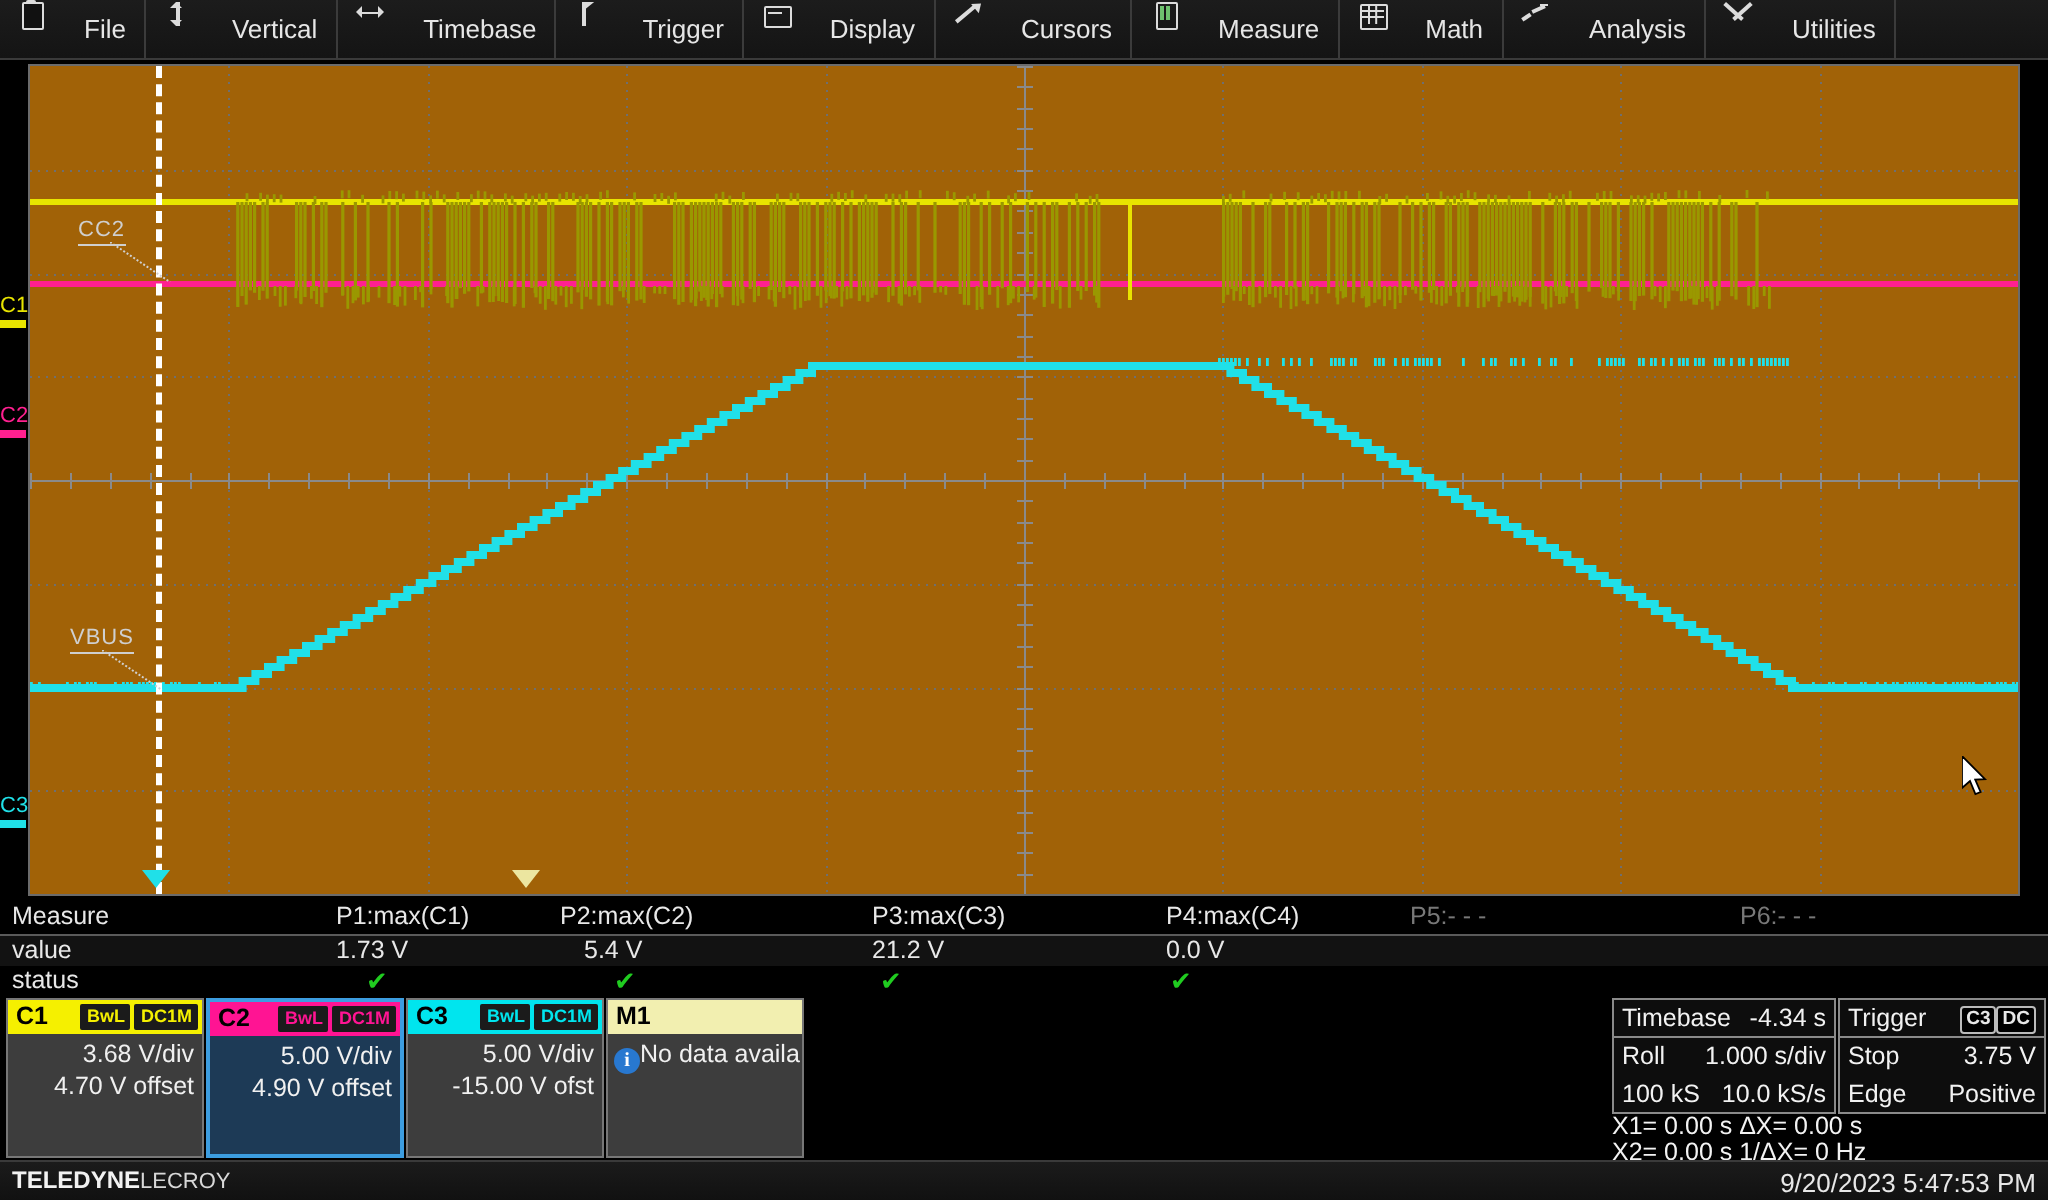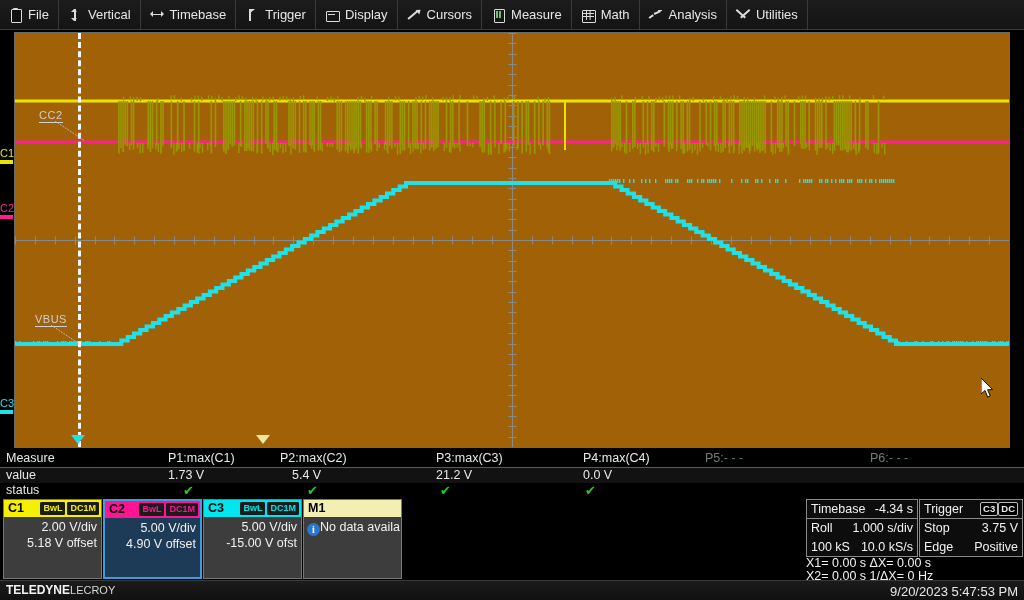--- a/index.html
+++ b/index.html
@@ -12,21 +12,21 @@
   }
 
   
   #menubar{
     position:absolute; left:0; top:0; width:1024px; height:30px;
     background:linear-gradient(#1c1c1c,#141414);
     border-bottom:1px solid #3a3a3a;
     display:flex; align-items:center;
   }
   .menu-item{
-    display:flex; align-items:center; gap:6px;
+    display:flex; gap:20px;
     height:30px; padding:0 9px;
     font-size:13px; color:#e6e6e6; white-space:nowrap;
     border-right:1px solid #3b3b3b;
   }
   .menu-item:first-child{ padding-left:8px; }
   .menu-ico{
     width:14px; height:14px; position:relative; flex:0 0 14px;
     display:inline-block;
   }
   .menu-label{ line-height:30px; }
@@ -1080,22 +1080,22 @@
 
   <div class="desc" style="left:3px;">
     <div class="desc-hd" style="background:#f5f000;color:#000">
       <span>C1</span>
       <span class="tags">
         <span class="tag" style="color:#f5f000">BwL</span>
         <span class="tag" style="color:#f5f000">DC1M</span>
       </span>
     </div>
     <div class="desc-body">
-      <div>2.00 V/div</div>
-      <div>5.18 V offset</div>
+      <div>3.68 V/div</div>
+      <div>4.70 V offset</div>
     </div>
   </div>
 
   <div class="desc sel" style="left:103px;">
     <div class="desc-hd" style="background:#ff1493;color:#000">
       <span>C2</span>
       <span class="tags">
         <span class="tag" style="color:#ff1493">BwL</span>
         <span class="tag" style="color:#ff1493">DC1M</span>
       </span>

